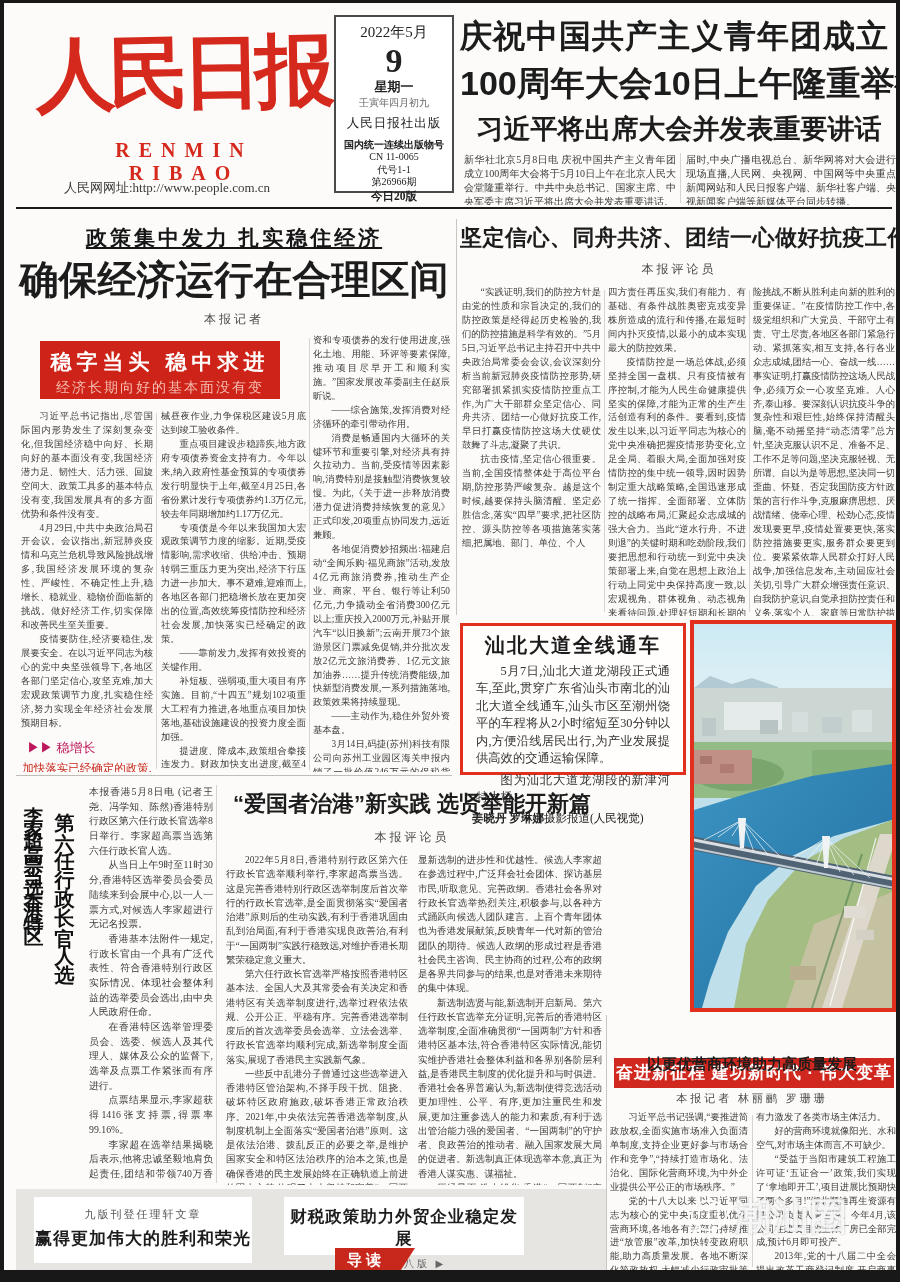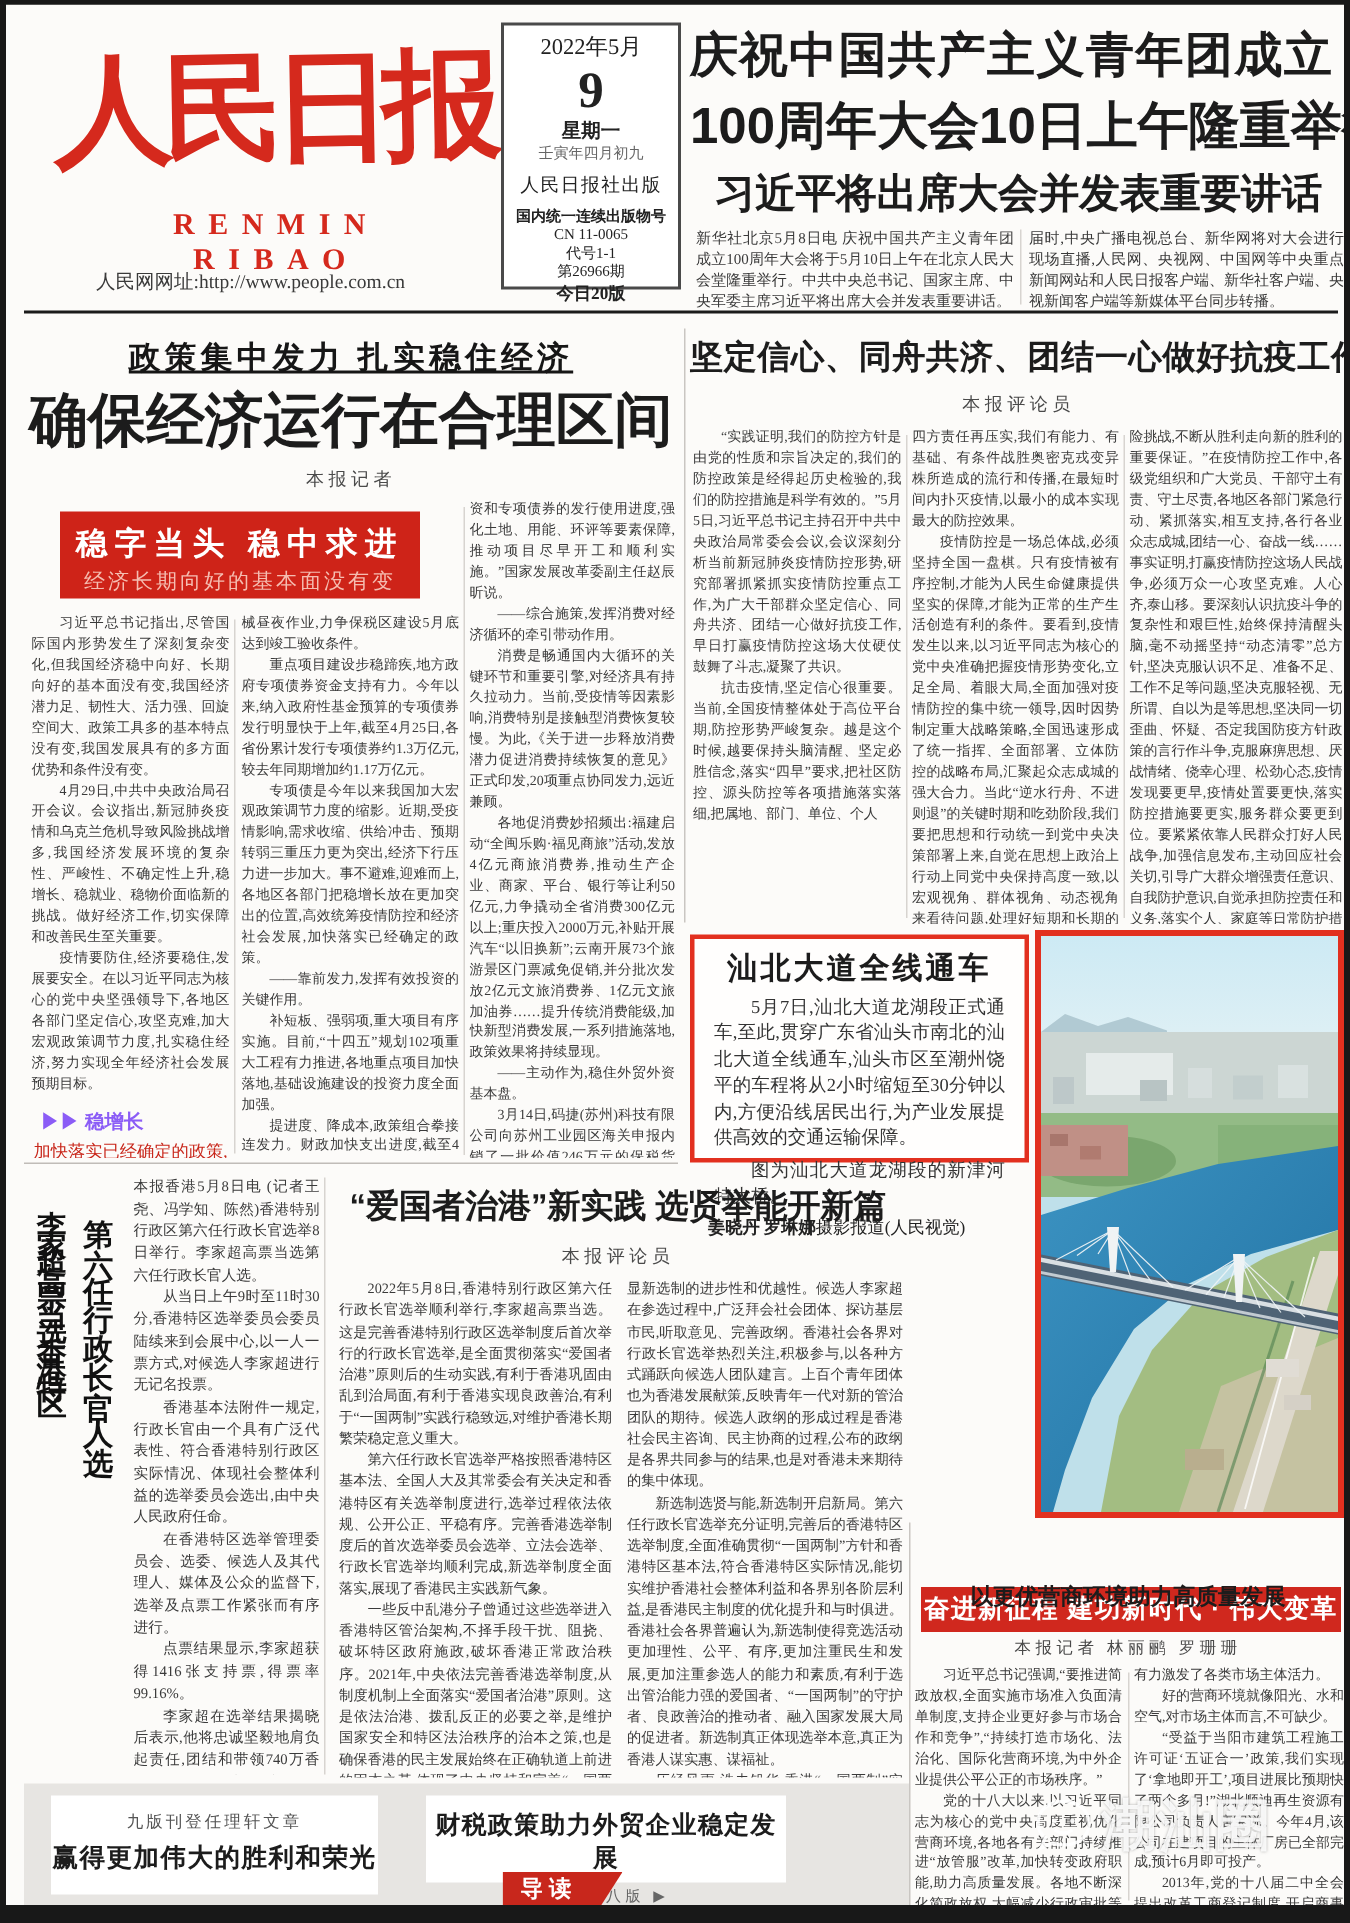--- a/index.html
+++ b/index.html
@@ -25,21 +25,21 @@
   .lead3{left:456px;top:108px;width:438px;font-size:27px;text-align:center;}
   .leadcol{font-size:10px;line-height:1.4;color:#3a3a3a;text-align:justify;overflow:hidden;}
   .mainrule{left:12px;top:204px;width:876px;height:2px;background:#1b1b1b;position:absolute;}
   
   .kicker{left:14px;top:221px;width:432px;font-size:21px;font-weight:bold;color:#161616;letter-spacing:3px;text-align:center;text-decoration:underline;}
   .eco-hl{left:10px;top:250px;width:440px;font-size:39px;text-align:center;letter-spacing:0px;}
   .byline{font-size:12px;color:#4a4a4a;text-align:center;letter-spacing:3px;}
   .redbox{left:36px;top:338px;width:240px;height:58px;background:#ce2318;text-align:center;color:#fff;}
   .redbox .l1{font-size:21px;font-weight:bold;letter-spacing:5px;padding-top:7px;font-family:"Liberation Sans",sans-serif;}
   .redbox .l2{font-size:14px;color:#f5bcb0;letter-spacing:2px;margin-top:3px;}
-  .marker{color:#8b5cf6;font-weight:bold;font-size:13px;text-indent:0 !important;margin:7px 0 3px 6px !important;font-family:"Liberation Sans",sans-serif;}
+  .marker{color:#be185d;font-weight:normal;font-size:13px;text-indent:0 !important;margin:7px 0 3px 6px !important;font-family:"Liberation Sans",sans-serif;}
   .markersub{color:#c8261a;font-size:11.5px;text-indent:0 !important;text-align:center;margin-bottom:6px !important;line-height:1.45;}
   
   .shanbox{left:456px;top:620px;width:226px;height:152px;border:3px solid #e2301f;background:#fffefd;box-sizing:border-box;padding:4px 9px;}
   .shanbox .t{font-size:20px;text-align:center;letter-spacing:2px;margin:2px 0 4px 0;}
   .shanbody{font-size:12.3px;line-height:1.42;color:#333;text-align:justify;}
   .shanbody p{margin:4px;text-indent:2em;}
   .credit{font-size:11.5px;margin-top:2px;color:#222;}
   
   .photo{left:686px;top:617px;width:206px;height:392px;border:4px solid #e2301f;box-sizing:border-box;background:#bfe0ea;}
   .photo svg{display:block;}

